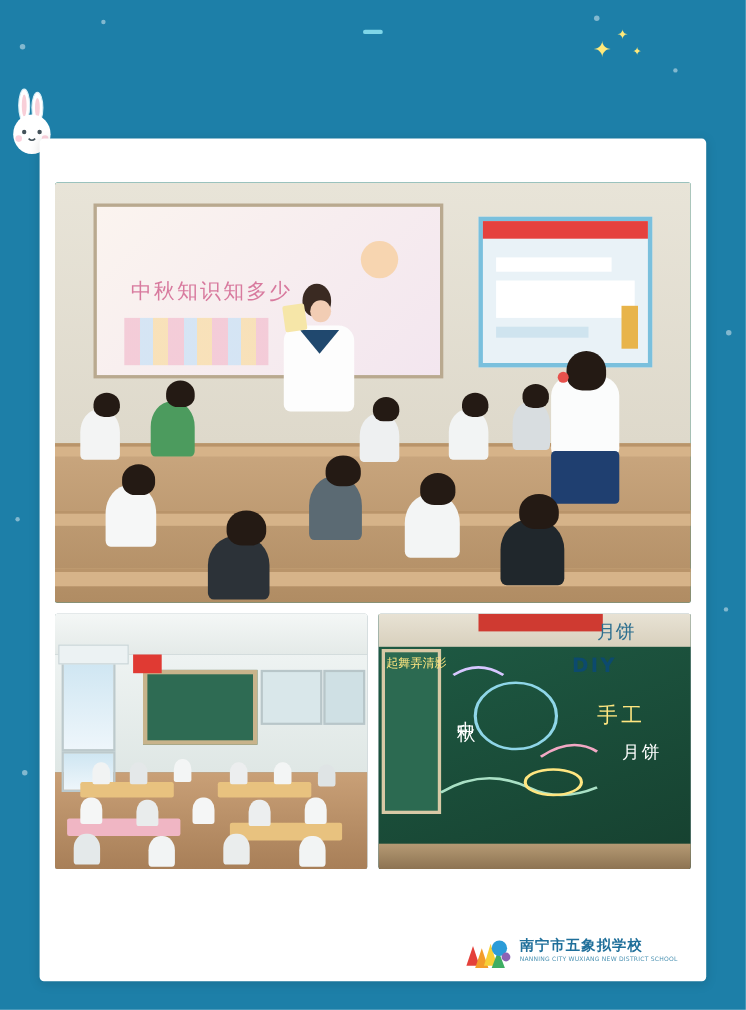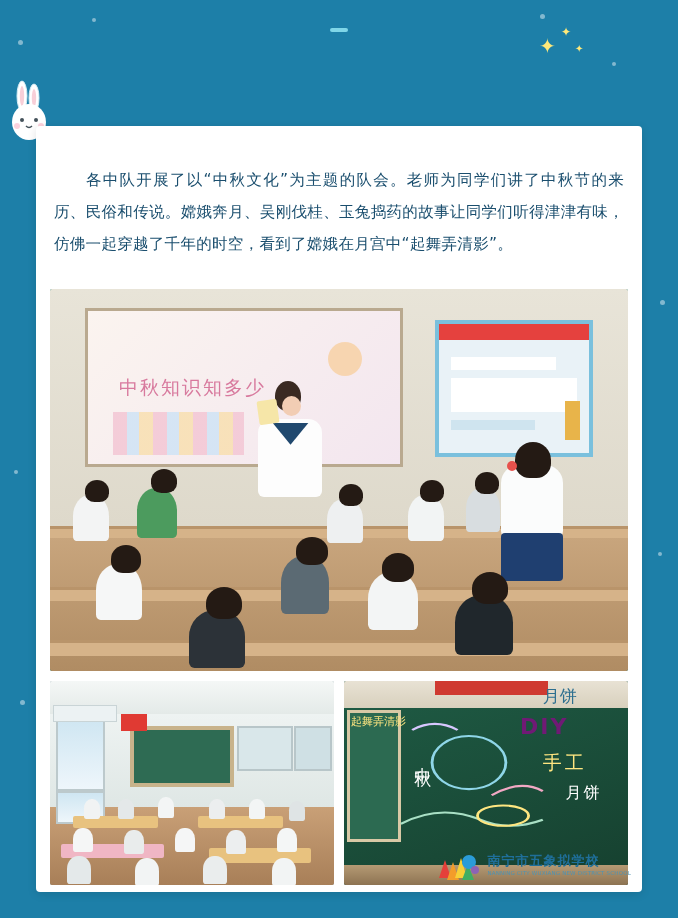--- a/index.html
+++ b/index.html
@@ -98,29 +98,30 @@
   .photos {
     padding: 0 14px 14px 14px;
   }
   .photo-big {
     width: 100%;
     height: 382px;
     border-radius: 2px;
     overflow: hidden;
     position: relative;
     background: #0f766e;
+    margin-top: 40px;
   }
   .photo-row {
     display: flex;
     gap: 10px;
     margin-top: 10px;
   }
   .photo-small {
     width: 50%;
-    height: 204px;
+    height: 232px;
     border-radius: 2px;
     overflow: hidden;
     position: relative;
     background: #8fa3a8;
   }
 
   
   .p1-wall {
     position: absolute; left: 0; top: 0; width: 100%; height: 62%;
     background: linear-gradient(#e8e4d8, #ded9cb);
@@ -243,21 +244,21 @@
     color: #fdfdf5;
   }
   .p3-ledge {
     position: absolute; left: 0; bottom: 0; width: 100%; height: 10%;
     background: linear-gradient(#b59a74,#8d7352);
   }
 
   
   .footer-logo {
     position: absolute;
-    right: 11px;
+    right: 26px;
     bottom: 6px;
     display: flex;
     align-items: center;
     gap: 6px;
   }
   .logo-mark {
     width: 46px; height: 38px; position: relative;
   }
   .logo-text {
     color: #1f6f9a;
@@ -299,21 +300,20 @@
     <circle cx="16" cy="40" r="2" fill="#44525a"></circle>
     <circle cx="30" cy="40" r="2" fill="#44525a"></circle>
     <circle cx="11" cy="46" r="3" fill="#fbc7d4" opacity=".8"></circle>
     <circle cx="35" cy="46" r="3" fill="#fbc7d4" opacity=".8"></circle>
     <path d="M20 46 q3 3 6 0" stroke="#44525a" stroke-width="1.4" fill="none"></path>
   </svg>
 </div>
 
 <div class="card">
 
-  <p class="paragraph">各中队开展了以“中秋文化”为主题的队会。老师为同学们讲了中秋节的来历、民俗和传说。嫦娥奔月、吴刚伐桂、玉兔捣药的故事让同学们听得津津有味，仿佛一起穿越了千年的时空，看到了嫦娥在月宫中“起舞弄清影”。</p>
 
   <div class="photos">
 
     <div class="photo-big">
       <div class="p1-wall"></div>
       <div class="p1-floor"></div>
 
       <div class="p1-screen">
         <div class="p1-screen-moon"></div>
         <div class="p1-screen-houses"></div>
@@ -413,21 +413,21 @@
       <div class="photo-small">
         <div class="p3-board"></div>
         <div class="p3-topstrip"></div>
         <div class="p3-redbar"></div>
         <div class="p3-sideboard"></div>
         <div class="p3-ledge"></div>
 
         <div class="p3-chalk" style="left:70%;top:2%;font-size:17px;color:#2d6f8f;">月饼</div>
         <div class="p3-chalk" style="left:2.5%;top:16%;font-size:11px;color:#ffe680;">起舞弄清影</div>
         <div class="p3-chalk" style="left:24%;top:36%;font-size:17px;color:#ffffff;writing-mode:vertical-rl;letter-spacing:3px;">中秋</div>
-        <div class="p3-chalk" style="left:62%;top:16%;font-size:22px;font-weight:bold;color:#701a75;letter-spacing:2px;">DIY</div>
+        <div class="p3-chalk" style="left:62%;top:16%;font-size:18px;font-weight:bold;color:#0c4a6e;letter-spacing:2px;">DIY</div>
         <div class="p3-chalk" style="left:70%;top:34%;font-size:19px;color:#ffe680;letter-spacing:3px;">手工</div>
         <div class="p3-chalk" style="left:78%;top:50%;font-size:16px;color:#ffffff;letter-spacing:2px;">月饼</div>
 
         <svg viewBox="0 0 100 100" preserveAspectRatio="none" style="position:absolute;left:0;top:0;width:100%;height:100%;">
           <circle cx="44" cy="40" r="13" fill="none" stroke="#8fd6e8" stroke-width="1"></circle>
           <path d="M52 56 q10 -8 18 -2" stroke="#f2a8c4" stroke-width="1" fill="none"></path>
           <path d="M20 70 q14 -10 28 -2 q10 6 22 0" stroke="#a9e0c5" stroke-width="1" fill="none"></path>
           <ellipse cx="56" cy="66" rx="9" ry="5" fill="none" stroke="#ffe680" stroke-width="1"></ellipse>
           <path d="M24 24 q8 -6 16 0" stroke="#d7c7ff" stroke-width="1" fill="none"></path>
         </svg>

